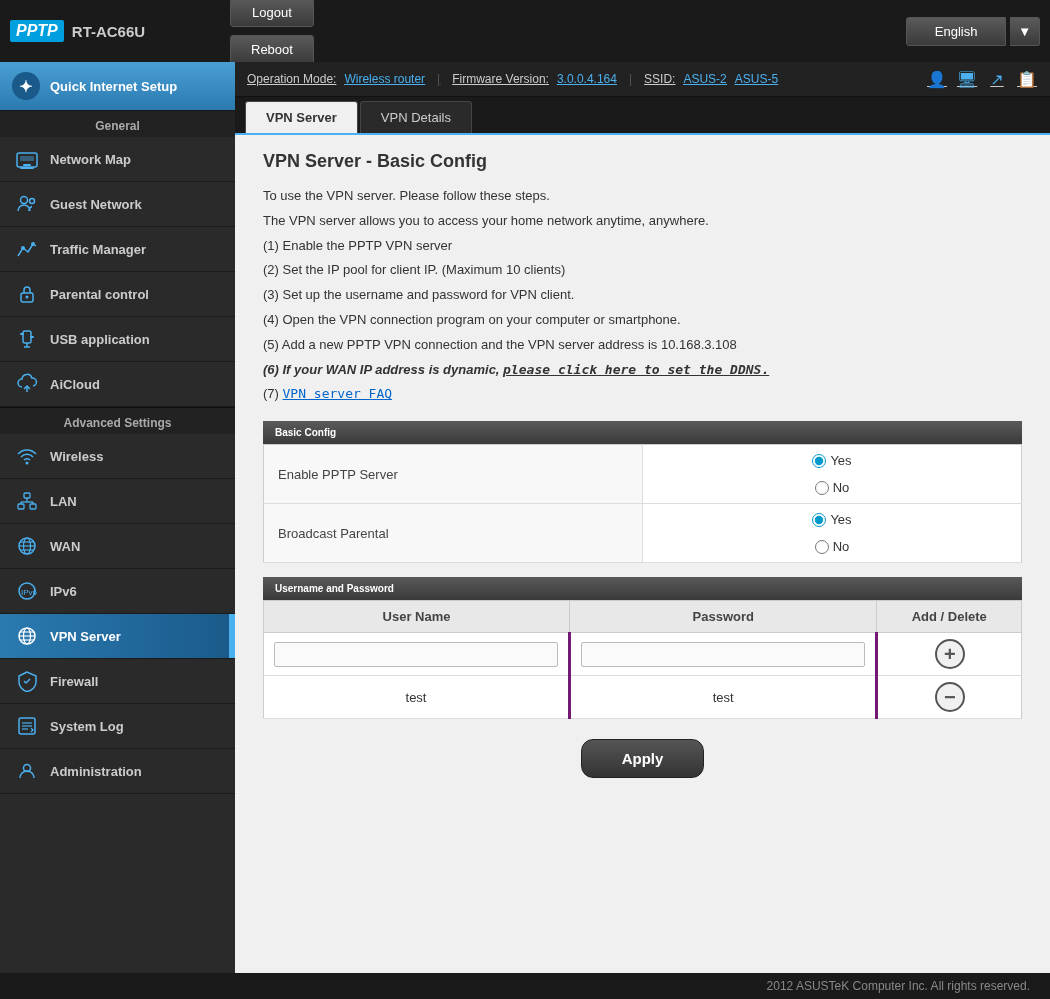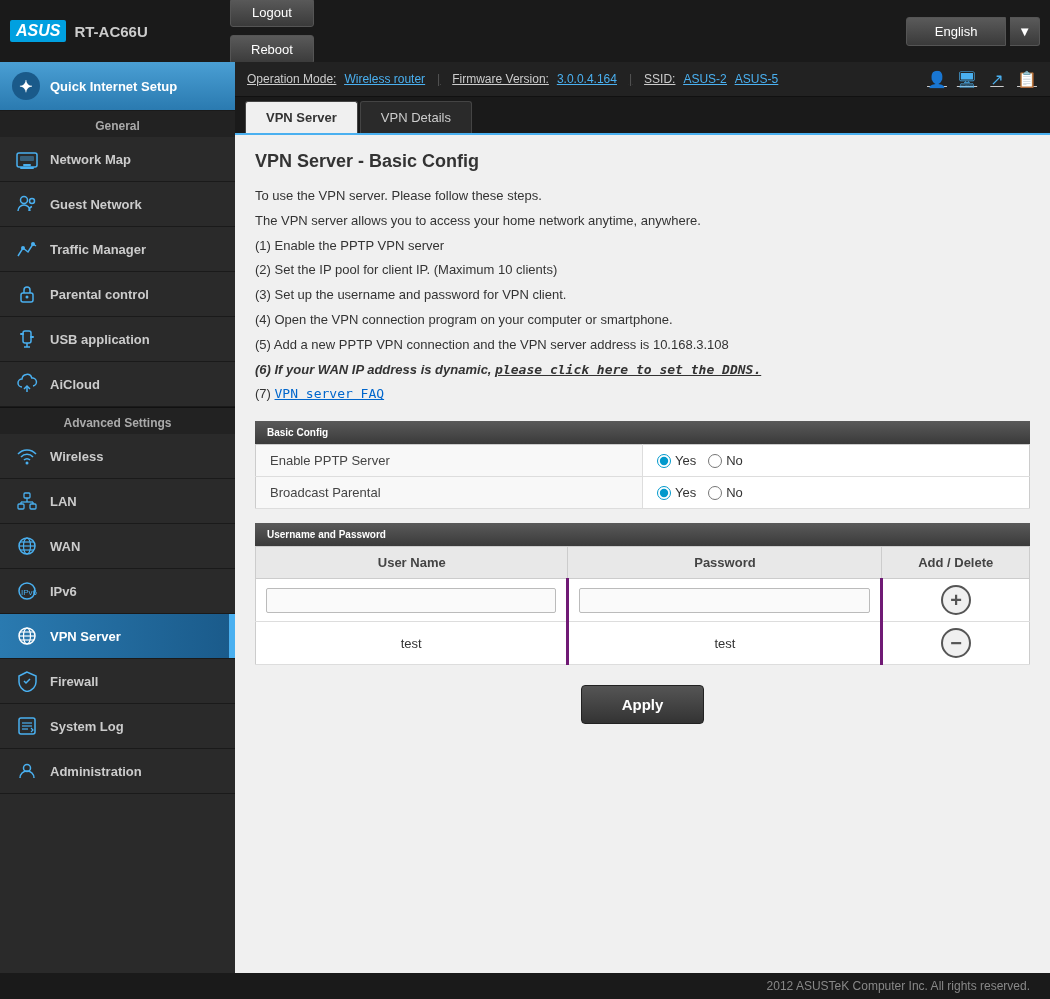--- a/index.html
+++ b/index.html
@@ -249,21 +249,21 @@
 
     
     .page-content {
       flex: 1;
       background: #f0f0f0;
       overflow-y: auto;
       padding: 0;
     }
 
     .page-inner {
-      padding: 16px 20px;
+      padding: 16px 28px;
     }
 
     .page-title {
       font-size: 18px;
       font-weight: bold;
       color: #333;
       margin-bottom: 14px;
     }
 
     .description-block {
@@ -306,20 +306,21 @@
       width: 50%;
       background: #f8f8f8;
       border-right: 1px solid #ddd;
       color: #444;
     }
 
     .radio-group {
       display: flex;
       align-items: center;
       gap: 12px;
+      flex-direction: column;
     }
     .radio-label {
       display: flex;
       align-items: center;
       gap: 4px;
       cursor: pointer;
     }
     .radio-label input[type="radio"] {
       accent-color: #0099cc;
       width: 14px;
@@ -384,21 +385,21 @@
       margin-bottom: 10px;
     }
     .apply-btn {
       background: linear-gradient(to bottom, #555, #333);
       color: #fff;
       border: 1px solid #222;
       padding: 10px 40px;
       font-size: 15px;
       font-weight: bold;
       cursor: pointer;
-      border-radius: 4px;
+      border-radius: 12px;
       min-width: 120px;
     }
 
     
     .footer {
       background: #1a1a1a;
       color: #888;
       text-align: right;
       padding: 6px 20px;
       font-size: 12px;
@@ -419,21 +420,21 @@
     .icon-vpn { color: #4ab0f0; }
     .icon-firewall { color: #4ab0f0; }
     .icon-admin { color: #4ab0f0; }
     .icon-syslog { color: #4ab0f0; }
   </style>
 </head>
 <body>
 
 <div class="header">
   <div class="logo-area">
-    <span class="logo-asus">ASUS</span>
+    <span class="logo-asus">PPTP</span>
     <span class="model-name">RT-AC66U</span>
   </div>
   <div class="header-btns">
     <button class="header-btn">Logout</button>
     <button class="header-btn">Reboot</button>
   </div>
   <div class="lang-selector">
     <button class="lang-btn">English</button>
     <button class="lang-arrow">▼</button>
   </div>

